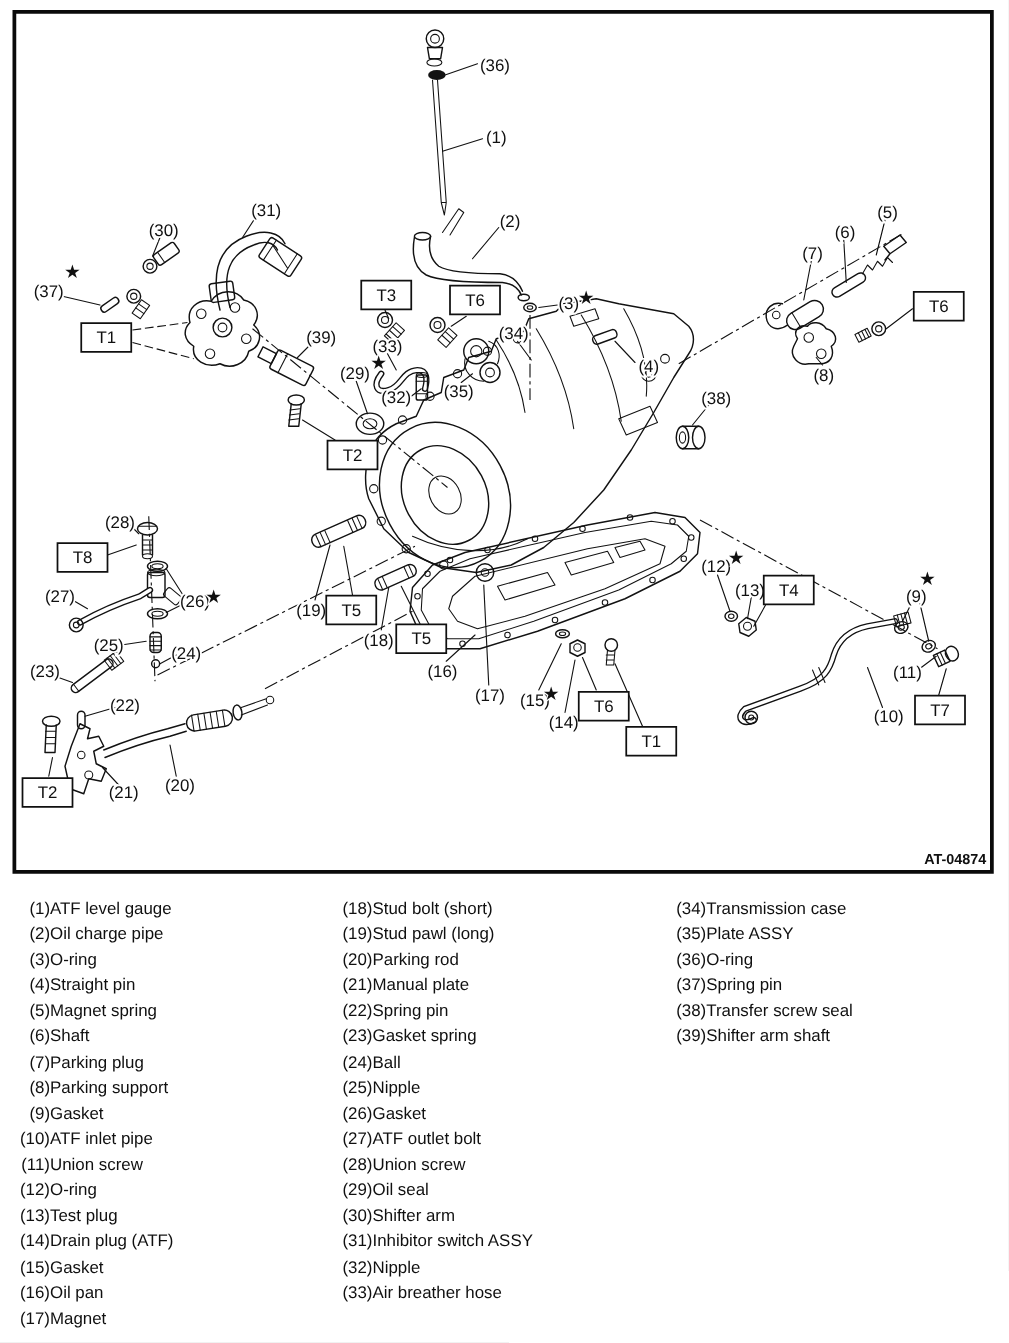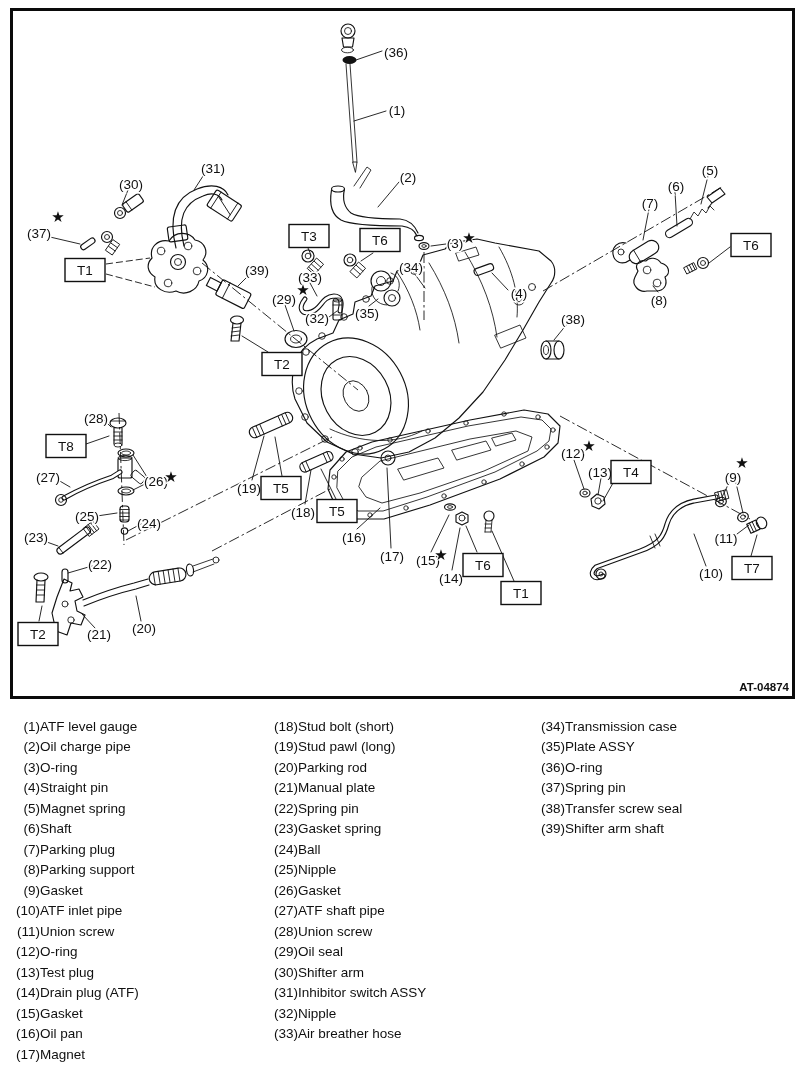--- a/index.html
+++ b/index.html
@@ -569,21 +569,21 @@
       <div class="plist-row">
         <span class="pnum">(25)</span>
         <span class="pname">Nipple</span>
       </div>
       <div class="plist-row">
         <span class="pnum">(26)</span>
         <span class="pname">Gasket</span>
       </div>
       <div class="plist-row">
         <span class="pnum">(27)</span>
-        <span class="pname">ATF shaft pipe</span>
+        <span class="pname">ATF outlet bolt</span>
       </div>
       <div class="plist-row">
         <span class="pnum">(28)</span>
         <span class="pname">Union screw</span>
       </div>
       <div class="plist-row">
         <span class="pnum">(29)</span>
         <span class="pname">Oil seal</span>
       </div>
       <div class="plist-row">

